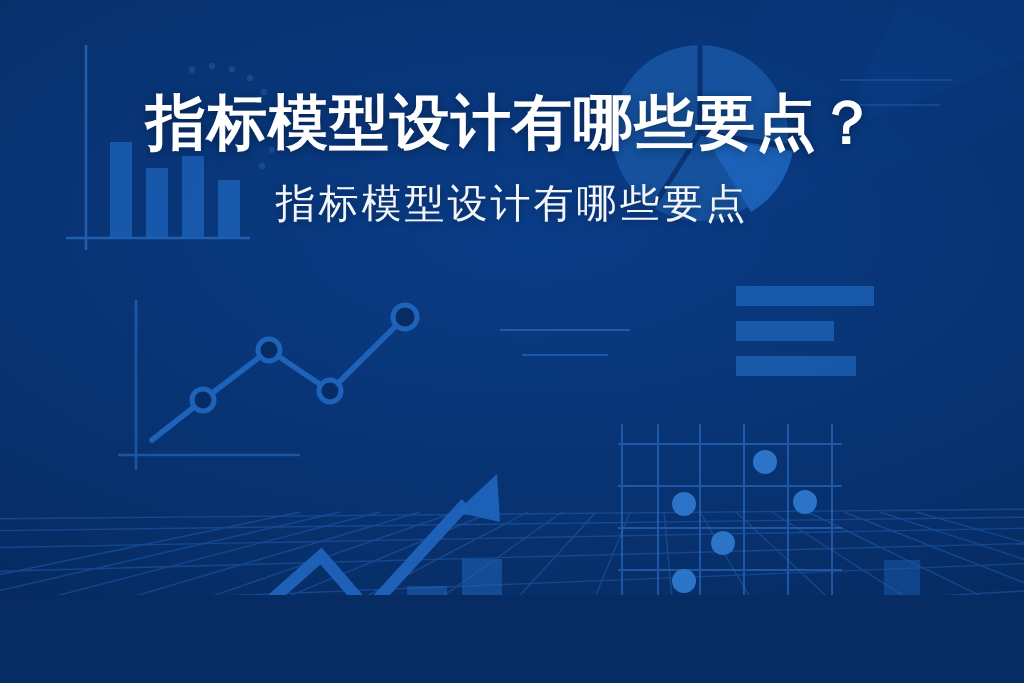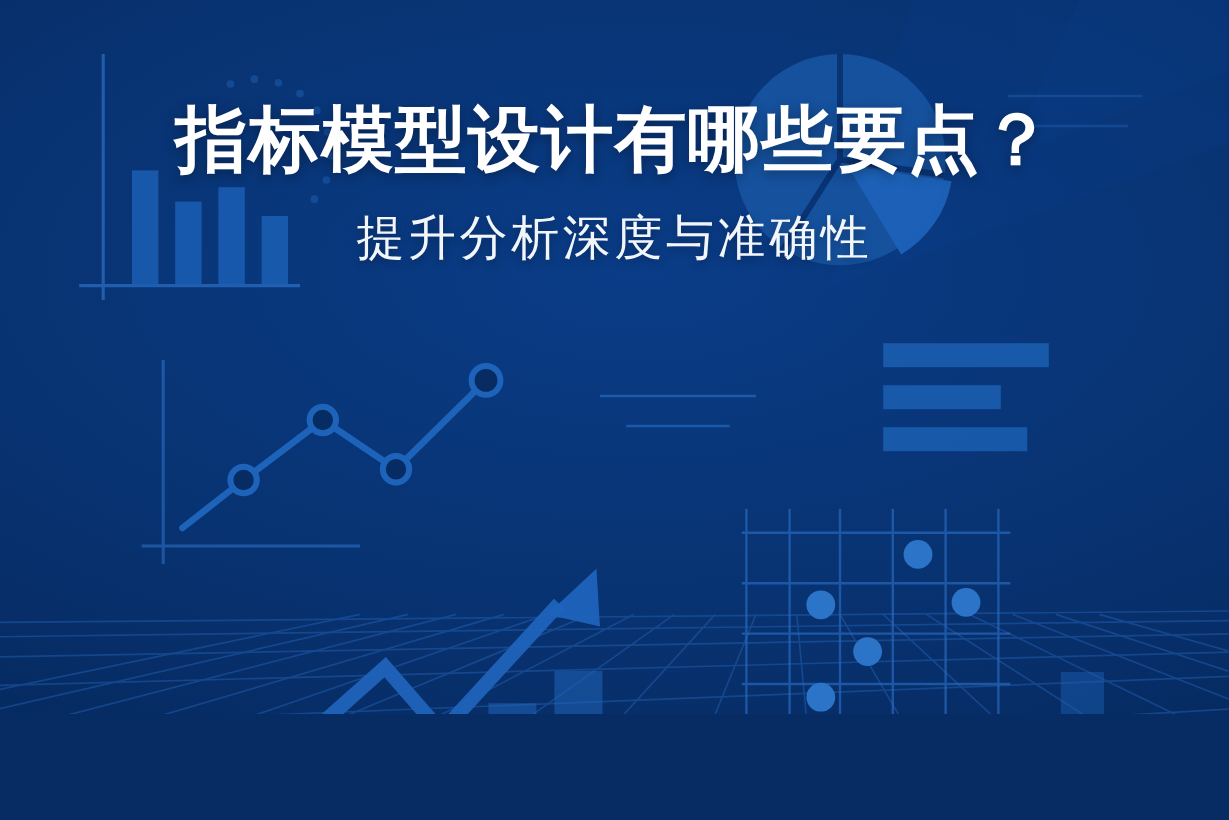--- a/index.html
+++ b/index.html
@@ -6,21 +6,21 @@
     margin: 0;
     padding: 0;
     background: #072c63;
   }
   #poster {
     position: relative;
     width: 1024px;
     height: 595px;
     overflow: hidden;
     background: radial-gradient(ellipse 120% 100% at 52% 38%, #0a3c87 0%, #083372 45%, #062a60 78%, #042352 100%);
-    font-family: Liberation Mono, monospace;
+    font-family: Liberation Sans, sans-serif;
     user-select: none;
   }
 
   
   .layer {
     position: absolute;
     inset: 0;
     pointer-events: none;
   }
   .layer svg { display: block; width: 1024px; height: 683px; }
@@ -222,17 +222,17 @@
 
       <g fill="#1a5cae" opacity="0.5">
         <rect x="884" y="560" width="36" height="74"></rect>
       </g>
     </svg>
   </div>
 
   <div class="text-block">
     <h1 class="title">指标模型设计有哪些要点？</h1>
     <div class="subtitle-wrap">
-      <h2 class="subtitle">提升分析深度与准确性</h2>
+      <h2 class="subtitle">指标模型设计有哪些要点</h2>
     </div>
   </div>
 
 </div>
 
 </body></html>

